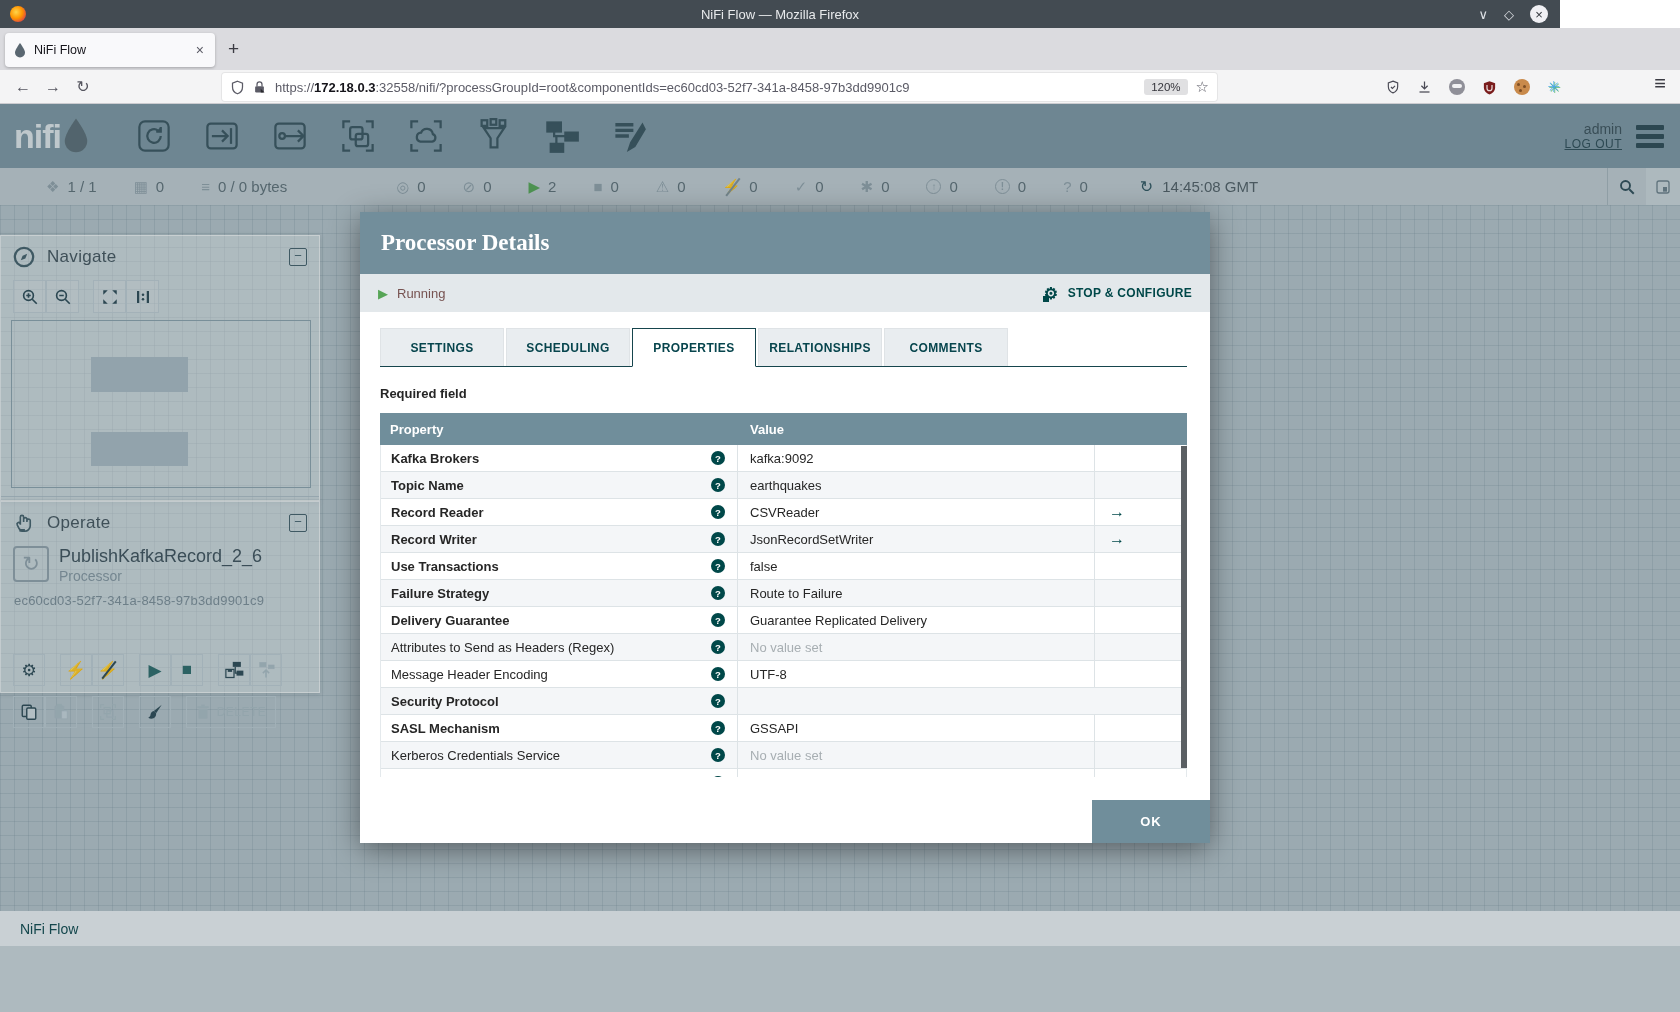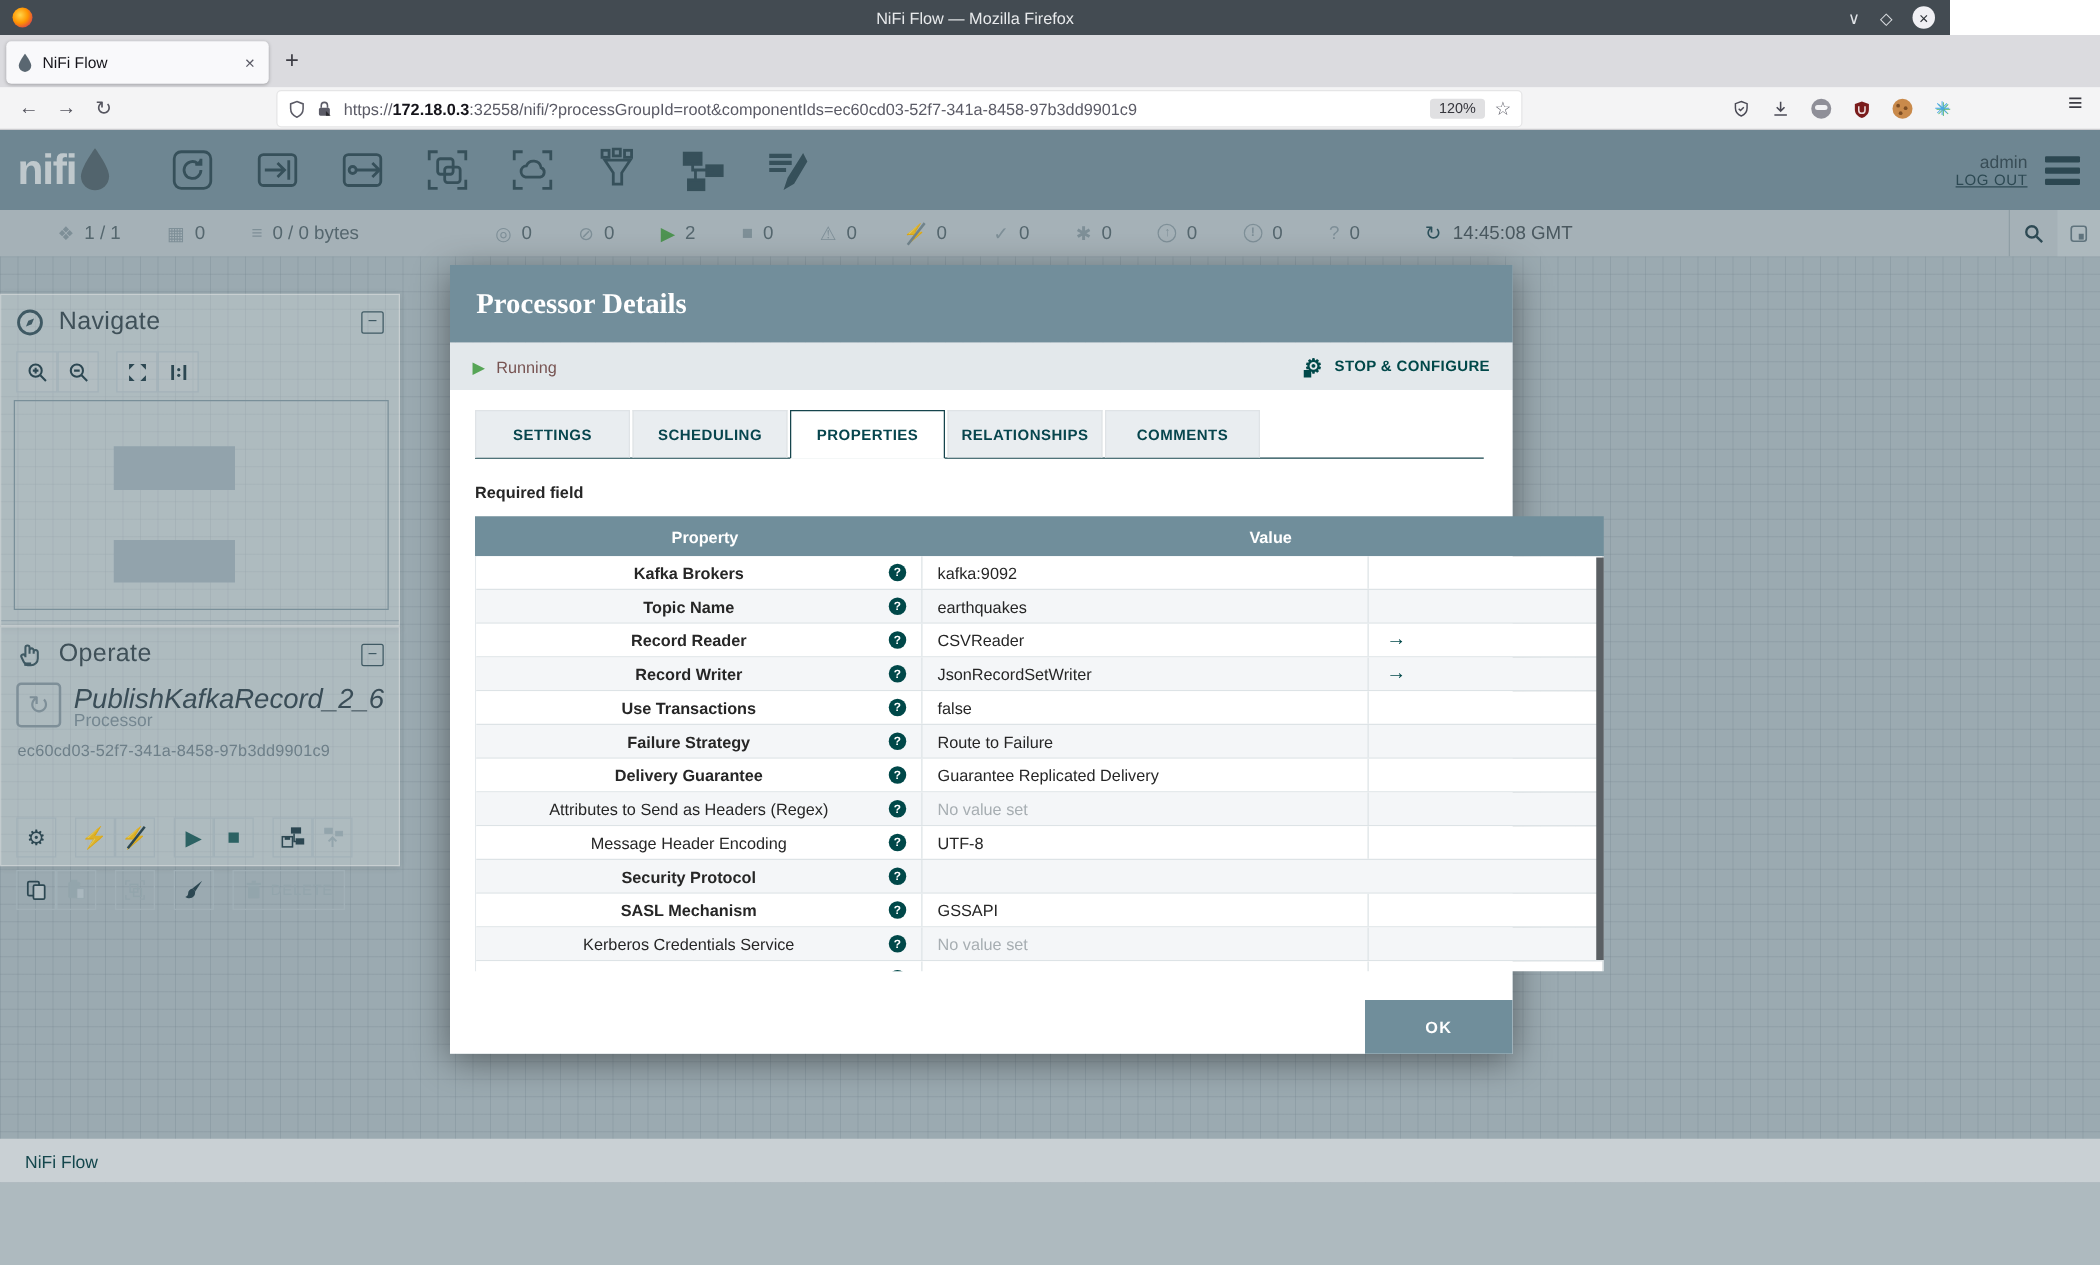--- a/index.html
+++ b/index.html
@@ -85,37 +85,37 @@
     display:flex; align-items:center; }
   #breadcrumb { font-size:14px; color:#10494f; margin-left:20px; }
   #bottom-strip { position:absolute; left:0; top:842px; width:1680px; height:66px; background:#c9d3d8; z-index:1; }
 
   
   .panel { position:absolute; left:0; width:320px; background:rgba(243,248,249,0.35);
     border:1px solid rgba(255,255,255,0.55); box-shadow:0 1px 5px rgba(60,75,85,0.18); z-index:2; }
   #navigate-panel { top:131px; height:266px; }
   #operate-panel { top:397px; height:192px; }
   .panel-header { display:flex; align-items:center; padding:10px 12px 6px 12px; }
-  .panel-title { font-size:20px; color:#44555e; margin-left:12px; letter-spacing:0.3px; }
+  .panel-title { font-size:17px; color:#44555e; margin-left:12px; letter-spacing:0.3px; }
   .collapse-btn { margin-left:auto; width:18px; height:18px; border:1.5px solid #44606b; border-radius:2px;
     color:#44606b; font-size:13px; line-height:14px; text-align:center; }
   .sq-btn { width:33px; height:33px; border:1px solid rgba(185,200,208,0.95); display:inline-flex;
     align-items:center; justify-content:center; color:#2e4b56; background:rgba(255,255,255,0.08); }
   #nav-controls { display:flex; margin:6px 0 0 12px; }
   #nav-controls .sq-btn + .sq-btn { margin-left:0; }
   #nav-controls .grp-gap { width:14px; }
   #minimap { position:absolute; left:10px; top:84px; width:300px; height:168px; border:1px solid #8aa0ab; }
   .minimap-rect { position:absolute; background:#a7b8c1; }
   #mini-rect-1 { left:79px; top:36px; width:97px; height:35px; }
   #mini-rect-2 { left:79px; top:111px; width:97px; height:34px; }
   #nav-footer-line { position:absolute; left:0px; right:0; top:260px; height:1px; background:rgba(160,178,188,0.7); }
 
   #op-card-icon { position:absolute; left:12px; top:44px; width:36px; height:36px; border:2px solid #8fa0aa; border-radius:4px;
     color:#8fa0aa; font-size:21px; display:flex; align-items:center; justify-content:center; }
-  #op-name { position:absolute; left:58px; top:44px; font-size:22px; color:#3f525c;font-style:italic; }
+  #op-name { position:absolute; left:58px; top:44px; font-size:18px; color:#3f525c; }
   #op-type { position:absolute; left:58px; top:66px; font-size:14px; color:#8496a0; }
   #op-id { position:absolute; left:13px; top:91px; font-size:13px; color:#7b8d97; letter-spacing:0.2px; }
   .op-row { position:absolute; left:12px; display:flex; }
   #op-row-1 { top:152px; }
   #op-row-2 { top:194px; }
   .op-btn { width:32px; height:32px; border:1px solid rgba(185,200,208,0.95); display:inline-flex;
     align-items:center; justify-content:center; color:#2e4b56; font-size:17px; position:relative; }
   .op-btn.disabled { color:#a9bac2; }
   .op-btn.disabled svg { stroke:#a9bac2 !important; }
   .op-btn.disabled svg .f { fill:#a9bac2 !important; }
@@ -136,21 +136,21 @@
     color:#004849; letter-spacing:0.3px; }
   #sc-icon { position:relative; font-size:16px; color:#004849; width:18px; }
   #sc-icon i { position:absolute; left:-1px; bottom:1px; width:6px; height:6px; background:#004849; }
   #dlg-body { flex:1; background:#ffffff; position:relative; padding:0 23px 0 20px; }
   #tabs { display:flex; margin-top:16px; border-bottom:1px solid #16454d; height:39px; }
   .tab { width:124px; height:38px; background:#e9edf0; border:1px solid #dfe3e6; border-bottom:none;
     display:flex; align-items:center; justify-content:center; font-size:12px; font-weight:600; color:#07454d;
     letter-spacing:0.4px; margin-right:2px; }
   .tab.active { background:#ffffff; border:1px solid #16454d; border-bottom:1px solid #ffffff; margin-bottom:-1px; height:39px; }
   #required-note { margin-top:19px; font-size:13px; font-weight:700; color:#262626; }
-  #ptable { margin-top:12px; width:903px; position:relative;text-align:center; }
+  #ptable { margin-top:12px; width:807px; position:relative; }
   #ptable-head { height:32px; background:#708e9b; display:flex; align-items:center; color:#ffffff; font-size:13px; font-weight:600; }
   .hcell-prop { flex:0 0 358px; padding-left:10px; }
   .hcell-val { flex:1; padding-left:12px; }
   #prows { border-left:1px solid #e4e9ec; border-right:1px solid #e4e9ec; }
   .prow { display:flex; height:27px; align-items:stretch; border-bottom:1px solid #dde3e6; background:#ffffff; font-size:13px; color:#262626; }
   .prow:nth-child(even) { background:#f4f6f8; }
   .pcell-prop { flex:0 0 357px; display:flex; align-items:center; padding:0 12px 0 10px; border-right:1px solid #dde3e6; }
   .pname { flex:1; }
   .prow.required .pname { font-weight:700; }
   .phelp { width:14px; height:14px; border-radius:50%; background:#004849; color:#ffffff; font-size:9.5px; font-weight:700;

